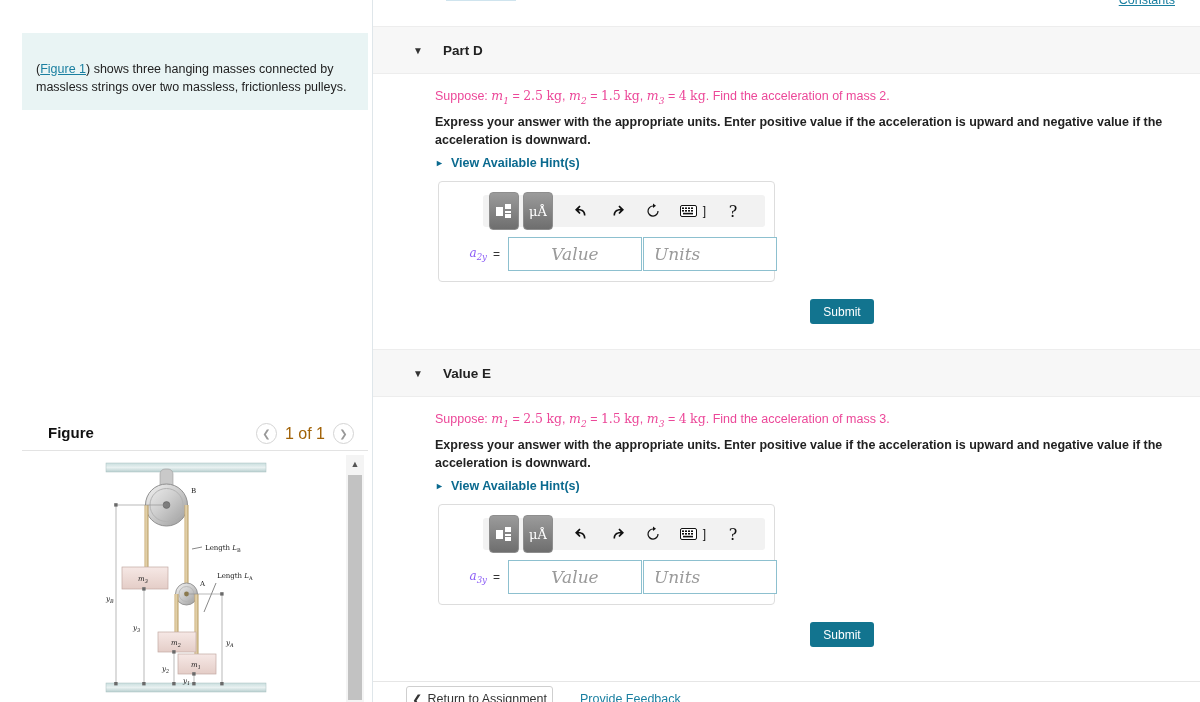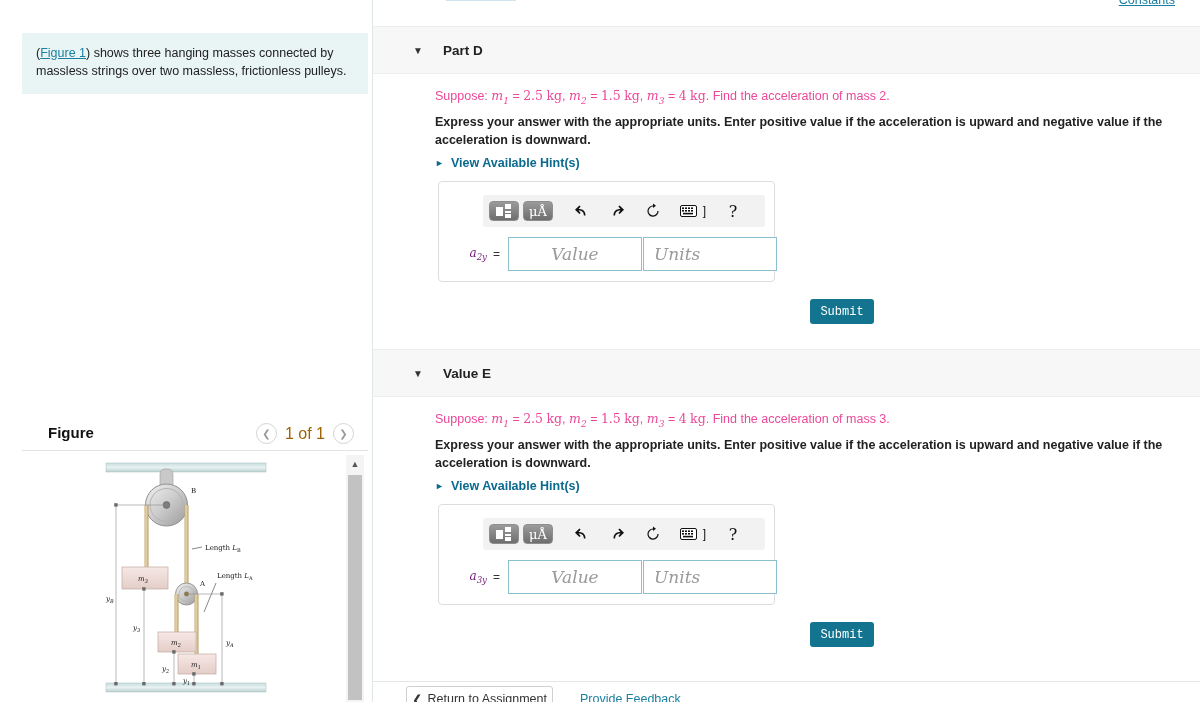--- a/index.html
+++ b/index.html
@@ -17,21 +17,21 @@
   .left-panel {
     position: absolute; left: 0; top: 0;
     width: 373px; height: 702px;
     background: #fff;
     border-right: 1px solid #dfe6ea;
   }
   .problem-box {
     position: absolute; left: 22px; top: 33px;
     width: 346px;
     background: #e9f4f4;
-    padding: 12px 14px 13px 14px;
+    padding: 28px 14px 13px 14px;
     font-size: 12.5px;
     line-height: 1.42;
     color: #222;
   }
   .figure-link {
     color: #1a7fa0;
     text-decoration: underline;
     cursor: pointer;
   }
   .figure-title {
@@ -146,60 +146,60 @@
     background: #fff;
   }
   .answer-toolbar {
     position: absolute; left: 44px; top: 13px;
     width: 282px; height: 32px;
     background: #f2f2f2; border-radius: 3px;
     display: flex; align-items: center; gap: 4px;
     padding-left: 6px;
   }
   .tb-btn {
-    width: 30px; height: 20px; border-radius: 4px;
+    width: 30px; height: 38px; border-radius: 4px;
     border: 1px solid #8e8e8e;
     background: linear-gradient(#9b9b9b, #6e6e6e);
     display: flex; align-items: center; justify-content: center;
     cursor: pointer;
   }
   .tb-icon-btn {
     width: 32px; height: 26px;
     display: flex; align-items: center; justify-content: center;
     cursor: pointer; color: #111;
   }
   .tb-sep { width: 4px; }
 
   .answer-row {
     position: absolute; left: 12px; top: 55px;
     display: flex; align-items: center;
   }
   .answer-label {
     width: 36px; text-align: right;
     font-family: "DejaVu Serif", serif; font-style: italic;
-    font-size: 12px; color: #701a75;
+    font-size: 12px; color: #8b5cf6;
   }
   .answer-eq { margin: 0 8px 0 6px; font-size: 12px; color: #333; }
   .ans-input {
     height: 34px; border: 1px solid #8dc0cf;
     background: #fff; outline: none;
     font-family: "DejaVu Serif", serif;
     font-style: italic; font-size: 17px; color: #9a9a9a;
     padding: 0 10px;
   }
   .ans-input::placeholder { color: #9a9a9a; opacity: 1; }
   .ans-value { width: 134px; text-align: center; }
   .ans-units { width: 134px; margin-left: 1px; }
 
   .submit-btn {
     position: absolute; left: 437px;
     width: 64px; height: 25px;
     background: #12748f; color: #fff;
     border: none; border-radius: 3px;
-    font-family: Liberation Mono, monospace;
+    font-family: Liberation Sans, sans-serif;
     font-size: 12px; cursor: pointer;
   }
 
   
   .bottom-bar {
     position: absolute; left: 0; top: 681px;
     width: 827px; height: 21px;
     background: #fff; border-top: 1px solid #e6e6e6;
   }
   .return-btn {

